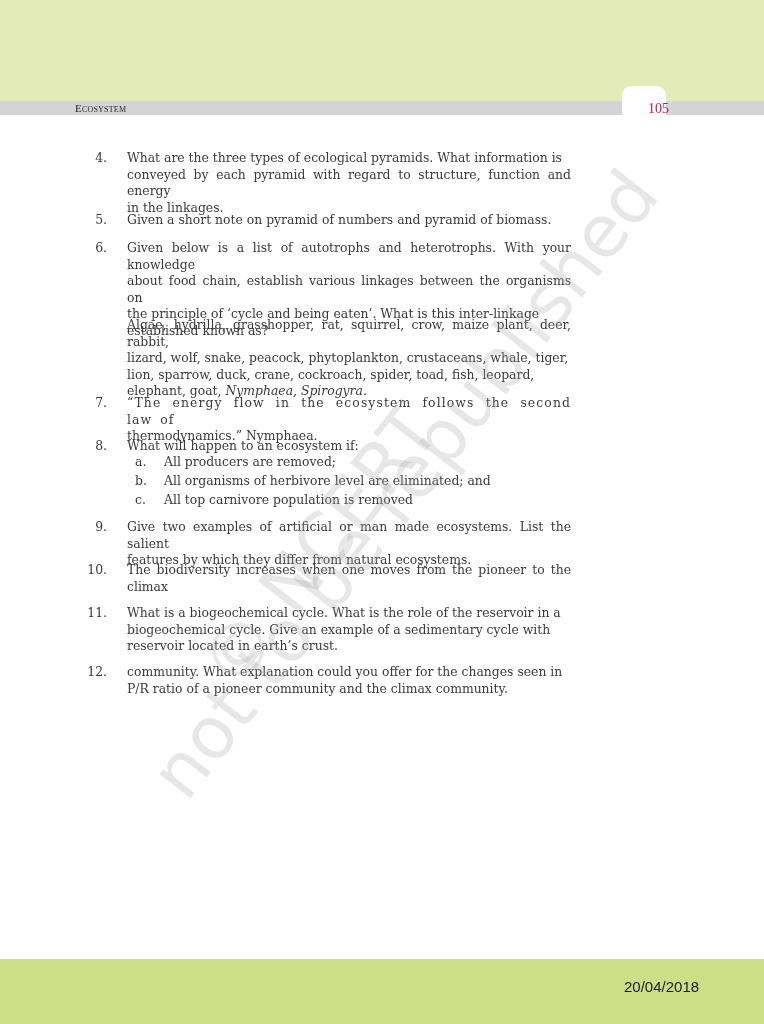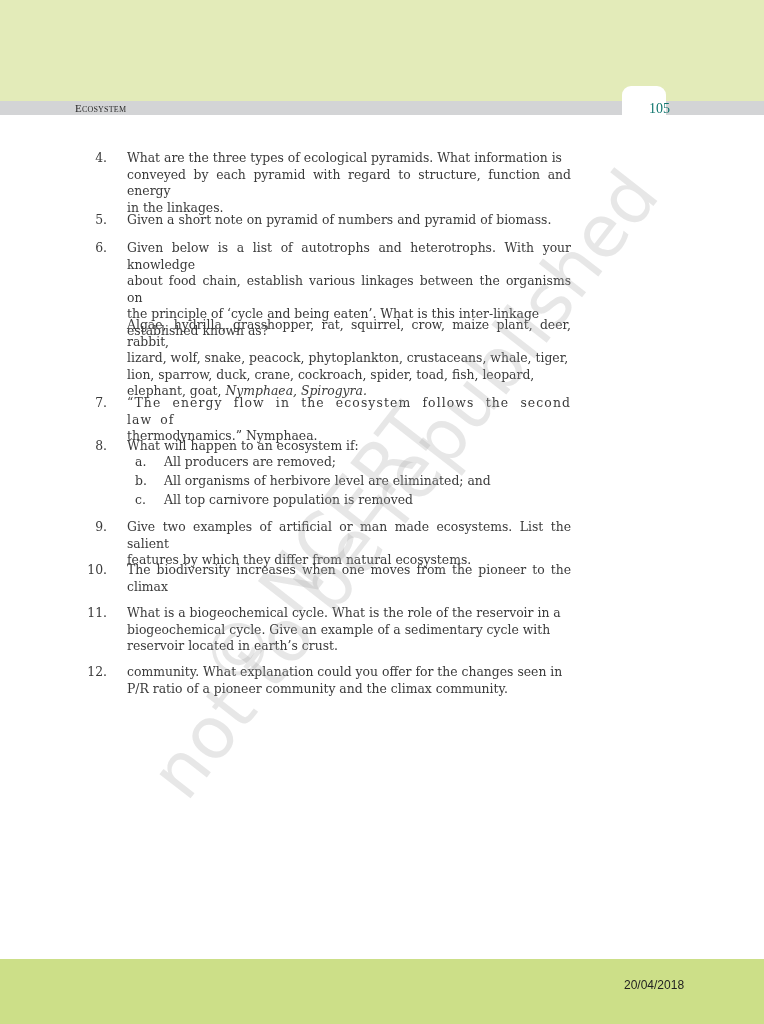--- a/index.html
+++ b/index.html
@@ -20,22 +20,22 @@
   .running-head {
     position: absolute; left: 75px; top: 101px; height: 16px; line-height: 15px;
     font-family: "Liberation Serif", serif; font-size: 11px; color: #2a2a2a;
     font-variant: small-caps; letter-spacing: 0.2px;
   }
   .page-tab {
     position: absolute; left: 622px; top: 86px; width: 44px; height: 32px;
     background: #ffffff; border-radius: 9px 9px 0 0;
   }
   .page-number {
-    position: absolute; left: 626px; top: 101px; width: 44px; text-align: right;
-    font-family: "Liberation Serif", serif; font-size: 14px; line-height: 16px; color: #0f766e;
+    position: absolute; left: 648px; top: 101px; width: 44px; text-align: left;
+    font-family: "Liberation Serif", serif; font-size: 14px; line-height: 16px; color: #be185d;
   }
   .content {
     position: absolute; left: 0; top: 150px; width: 764px;
     font-size: 12.4px; line-height: 16.5px;
   }
   .q {
     position: absolute; left: 0; width: 764px;
   }
   .q-num {
     position: absolute; left: 60px; width: 47px; text-align: right;
@@ -58,21 +58,21 @@
     position: absolute; font-family: "DejaVu Sans", sans-serif;
     color: rgba(170,170,170,0.28); white-space: nowrap;
     transform-origin: left bottom;
   }
   .footer-band {
     position: absolute; left: 0; top: 959px; width: 764px; height: 65px;
     background: #ccdf88;
   }
   .footer-date {
     position: absolute; left: 624px; top: 978px;
-    font-family: "Liberation Sans", sans-serif; font-size: 12px; color: #222;
+    font-family: "Liberation Sans", sans-serif; font-size: 15px; color: #222;
   }
 </style>
 </head>
 <body>
 
 <div class="top-band"></div>
 <div class="header-strip"></div>
 <div class="running-head">Ecosystem</div>
 <div class="page-tab"></div>
 <div class="page-number">105</div>

